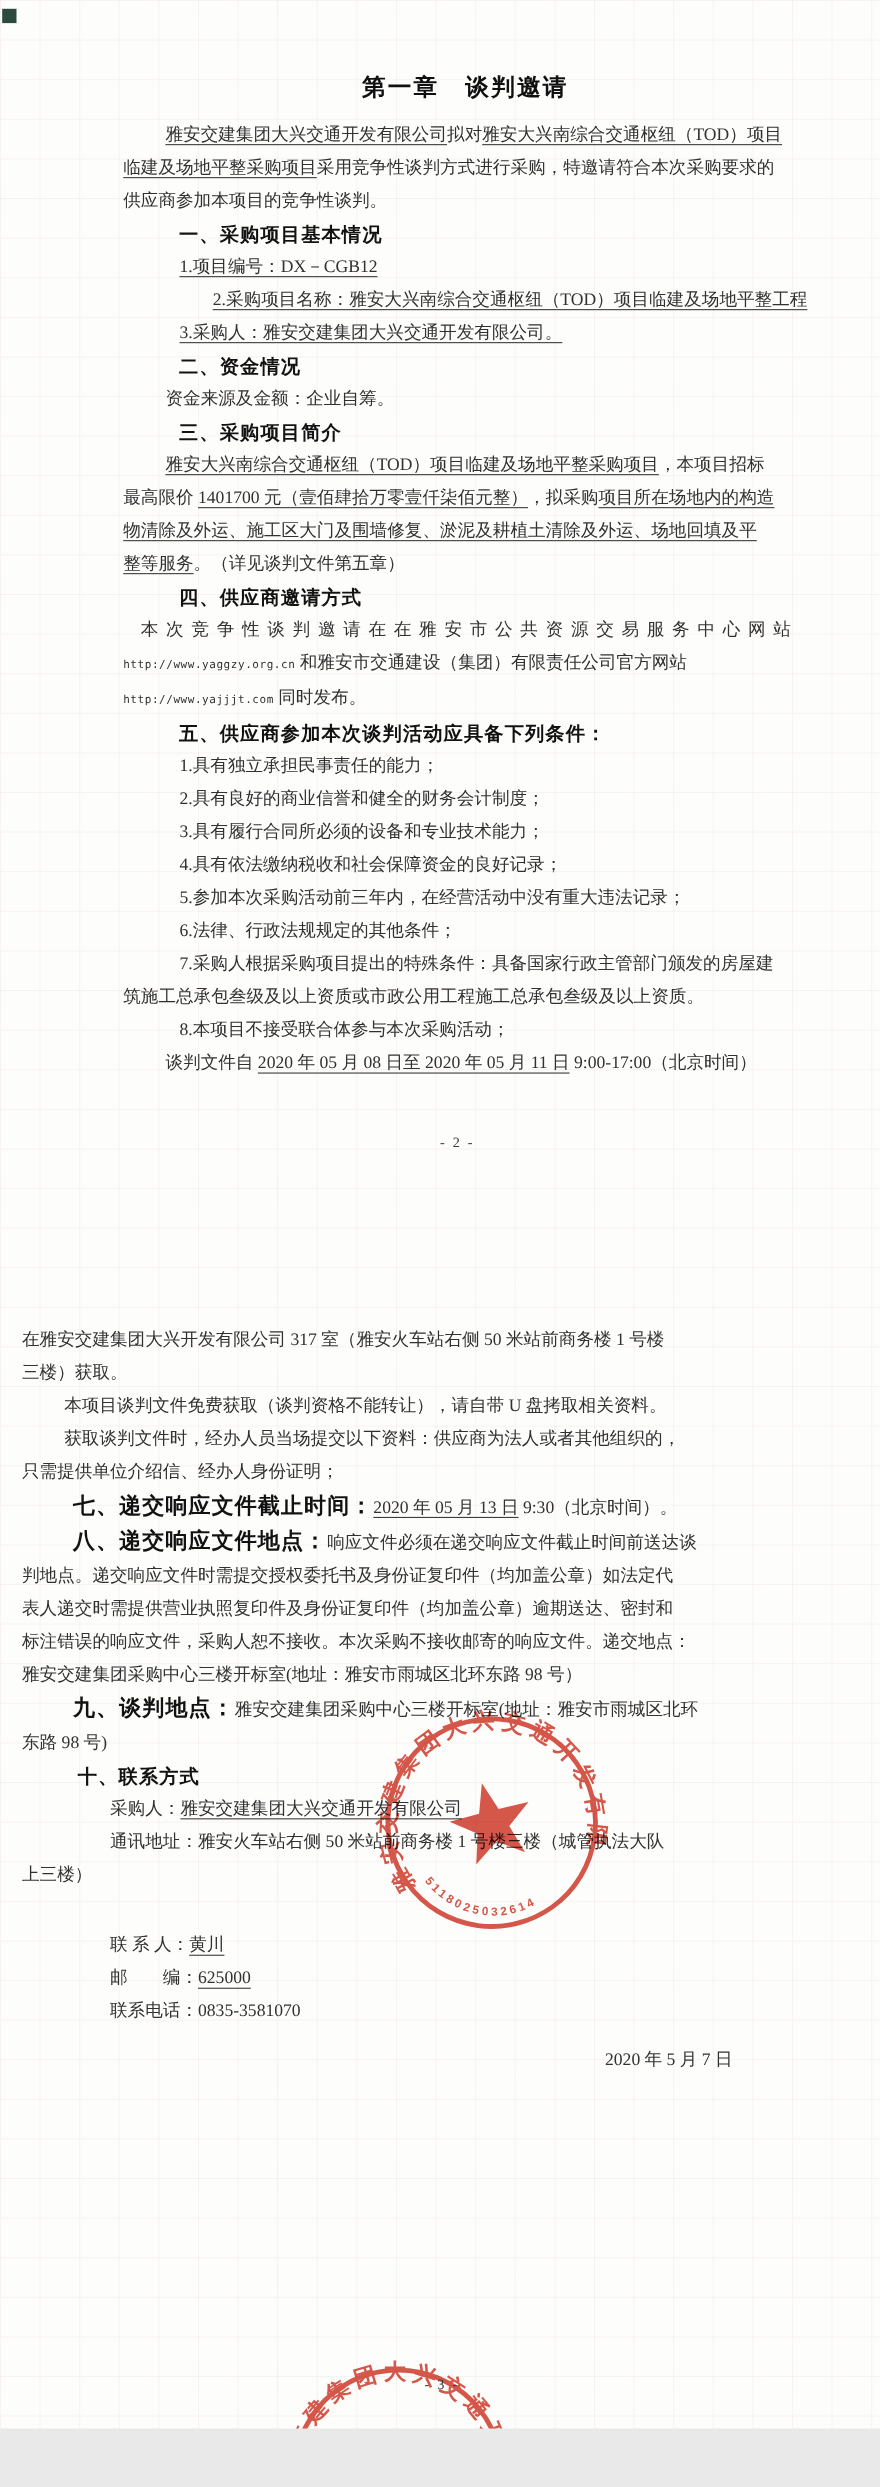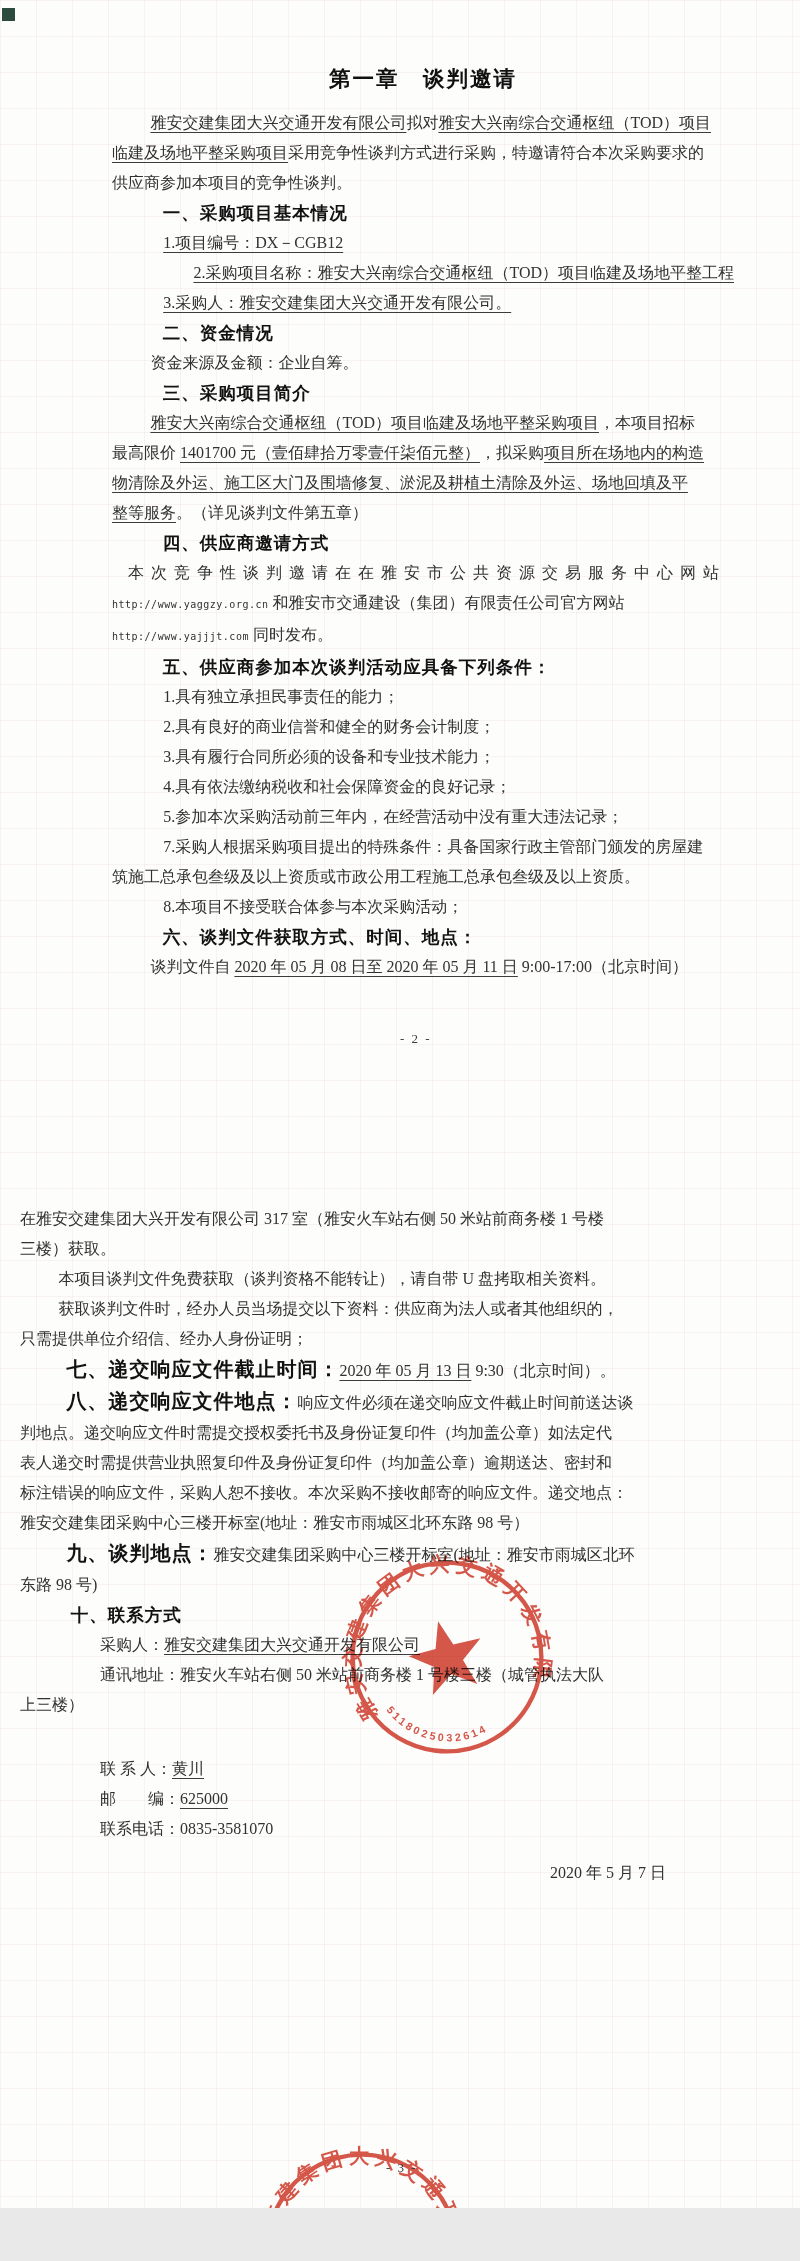--- a/index.html
+++ b/index.html
@@ -88,24 +88,24 @@
       <div class="ln heading"><span class="seg">四、供应商邀请方式</span></div>
       <div class="ln wide" style="text-indent: 1em;"><span class="seg">本次竞争性谈判邀请在在雅安市公共资源交易服务中心网站</span></div>
       <div class="ln body"><span class="seg mono">http://www.yaggzy.org.cn</span><span class="seg"> 和雅安市交通建设（集团）有限责任公司官方网站</span></div>
       <div class="ln body"><span class="seg mono">http://www.yajjjt.com</span><span class="seg"> 同时发布。</span></div>
       <div class="ln heading"><span class="seg">五、供应商参加本次谈判活动应具备下列条件：</span></div>
       <div class="ln body" style="text-indent: 3.2em;"><span class="seg">1.具有独立承担民事责任的能力；</span></div>
       <div class="ln body" style="text-indent: 3.2em;"><span class="seg">2.具有良好的商业信誉和健全的财务会计制度；</span></div>
       <div class="ln body" style="text-indent: 3.2em;"><span class="seg">3.具有履行合同所必须的设备和专业技术能力；</span></div>
       <div class="ln body" style="text-indent: 3.2em;"><span class="seg">4.具有依法缴纳税收和社会保障资金的良好记录；</span></div>
       <div class="ln body" style="text-indent: 3.2em;"><span class="seg">5.参加本次采购活动前三年内，在经营活动中没有重大违法记录；</span></div>
+      <div class="ln body" style="text-indent: 3.2em;"><span class="seg">6.法律、行政法规规定的其他条件；</span></div>
       <div class="ln body" style="text-indent: 3.2em;"><span class="seg">7.采购人根据采购项目提出的特殊条件：具备国家行政主管部门颁发的房屋建</span></div>
       <div class="ln body"><span class="seg">筑施工总承包叁级及以上资质或市政公用工程施工总承包叁级及以上资质。</span></div>
       <div class="ln body" style="text-indent: 3.2em;"><span class="seg">8.本项目不接受联合体参与本次采购活动；</span></div>
-      <div class="ln heading"><span class="seg">六、谈判文件获取方式、时间、地点：</span></div>
       <div class="ln body" style="text-indent: 2.4em;"><span class="seg">谈判文件自 </span><span class="seg u">2020 年 05 月 08 日至 2020 年 05 月 11 日</span><span class="seg"> 9:00-17:00（北京时间）</span></div>
     </div>
 
   <div id="footer-p2" class="pgnum">- 2 -</div>
 
   <div id="page2" class="page">
       <div class="ln body"><span class="seg">在雅安交建集团大兴开发有限公司 317 室（雅安火车站右侧 50 米站前商务楼 1 号楼</span></div>
       <div class="ln body"><span class="seg">三楼）获取。</span></div>
       <div class="ln body" style="text-indent: 2.4em;"><span class="seg">本项目谈判文件免费获取（谈判资格不能转让），请自带 U 盘拷取相关资料。</span></div>
       <div class="ln body" style="text-indent: 2.4em;"><span class="seg">获取谈判文件时，经办人员当场提交以下资料：供应商为法人或者其他组织的，</span></div>

